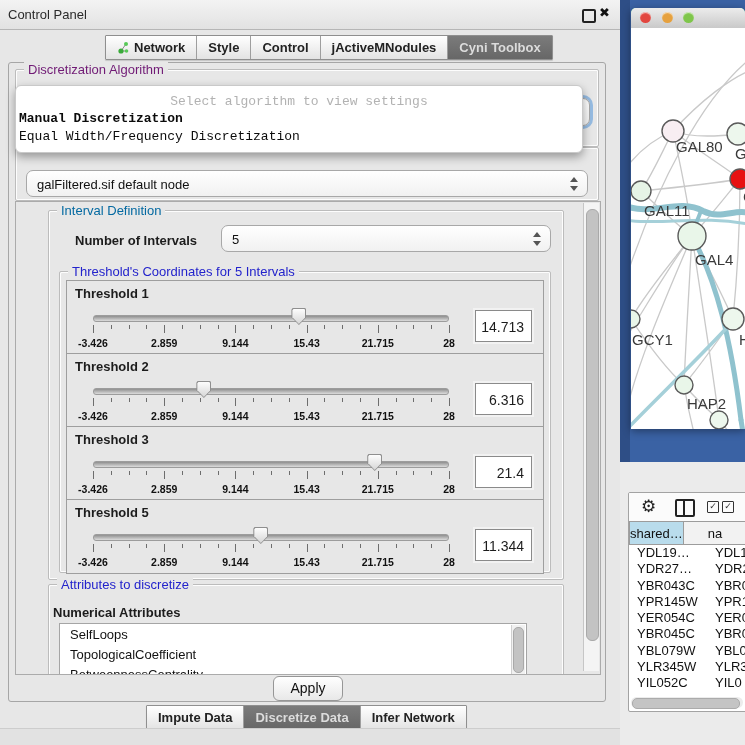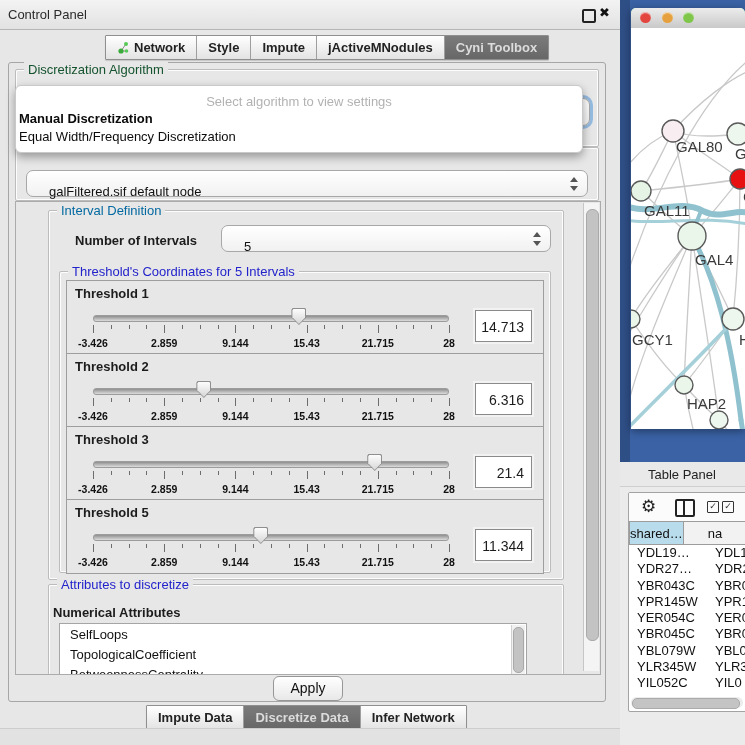--- a/index.html
+++ b/index.html
@@ -22,32 +22,32 @@
   .seg.selected{background:linear-gradient(#7b7b7b,#676767);color:#dcdcdc;}
   .top-tabs{left:105px;top:35px;}
   .bottom-tabs{left:146px;top:705px;}
   .frame{position:absolute;left:8px;top:62px;width:596px;height:638px;background:#e7e7e7;
          border:1px solid #a6a6a6;border-radius:3px;}
   .group{position:absolute;border:1px solid #bcbcbc;border-radius:2px;
          box-shadow:inset 1px 1px 0 rgba(255,255,255,.9), inset -1px -1px 0 rgba(255,255,255,.9);}
   .group>.gtitle{position:absolute;top:-8px;left:8px;background:#e7e7e7;padding:0 4px;font-size:13px;line-height:15px;}
   .gtitle.green{color:#0369a1;}
   .gtitle.blue{color:#2323cc;}
-  .gtitle.faded{color:#14532d;}
+  .gtitle.faded{color:#701a75;}
   .combo{position:relative;background:linear-gradient(#ffffff,#f1f1f1);border:1px solid #a8a8a8;border-radius:7px;
          font-size:13px;color:#111;}
-  .combo .cval{position:absolute;left:22px;top:50%;transform:translateY(-50%);white-space:nowrap;margin-top:7px;}
+  .combo .cval{position:absolute;left:10px;top:50%;transform:translateY(-50%);white-space:nowrap;}
   .stepper{position:absolute;right:8px;top:50%;transform:translateY(-50%);width:9px;height:14px;}
   .stepper::before{content:"";position:absolute;left:0;top:0;border-left:4.5px solid transparent;border-right:4.5px solid transparent;border-bottom:5px solid #555;}
   .stepper::after{content:"";position:absolute;left:0;bottom:0;border-left:4.5px solid transparent;border-right:4.5px solid transparent;border-top:5px solid #555;}
   .algo-group{left:6px;top:6px;width:582px;height:76px;}
   .algo-combo{position:absolute;left:10px;top:28px;width:562px;height:26px;
               box-shadow:0 0 0 3px rgba(106,163,221,.65);}
   .popup{position:absolute;left:6px;top:22px;width:566px;height:66px;background:#ffffff;
-         border:1px solid #c9c9c9;border-radius:6px;box-shadow:0 4px 10px rgba(0,0,0,.35);z-index:30;}
+         border:1px solid #c9c9c9;border-radius:6px;box-shadow:0 4px 10px rgba(0,0,0,.35);z-index:30;font-family:Liberation Mono, monospace;}
   .popup .ph{position:absolute;left:0;right:0;top:8px;text-align:center;font-size:13px;color:#b2b2b2;}
   .popup .opt1{position:absolute;left:3px;top:25px;font-size:13px;font-weight:bold;color:#0b0b0b;white-space:nowrap;}
   .popup .opt2{position:absolute;left:3px;top:43px;font-size:13px;color:#0b0b0b;white-space:nowrap;}
   .td-group{left:6px;top:84px;width:582px;height:52px;}
   .td-combo{position:absolute;left:10px;top:22px;width:560px;height:25px;}
   
   .scrollpanel{position:absolute;left:6px;top:138px;width:584px;height:472px;background:#e7e7e7;
                border:1px solid #ababab;overflow:hidden;}
   .vscroll{position:absolute;right:1px;top:1px;width:15px;height:468px;background:#f4f4f4;border-left:1px solid #c6c6c6;}
   .vscroll .vthumb{position:absolute;left:1.5px;top:6px;width:11px;height:430px;background:#c3c3c3;border:1px solid #a9a9a9;border-radius:6px;}
@@ -135,21 +135,21 @@
           <circle cx="4" cy="10" r="2.6" fill="#3aaa3a"></circle>
           <circle cx="9" cy="3" r="2" fill="#57c957"></circle>
           <circle cx="9.5" cy="10" r="1.8" fill="#57c957"></circle>
         </svg>
         <span>Network</span>
       </div>
       <div class="seg">
         <span>Style</span>
       </div>
       <div class="seg">
-        <span>Impute</span>
+        <span>Control</span>
       </div>
       <div class="seg">
         <span>jActiveMNodules</span>
       </div>
       <div class="seg selected">
         <span>Cyni Toolbox</span>
       </div>
     </div>
 
     <div class="frame">
@@ -440,23 +440,20 @@
             <circle cx="102" cy="291" r="11" fill="#edf7ed" stroke="#5a5a5a" stroke-width="1.4"></circle>
             <text x="108" y="317" font-size="15" fill="#3a3a3a" font-family="Liberation Sans, sans-serif">H</text>
             <circle cx="53" cy="357" r="9" fill="#e9f6e9" stroke="#5a5a5a" stroke-width="1.4"></circle>
             <text x="56" y="381" font-size="15" fill="#3a3a3a" font-family="Liberation Sans, sans-serif">HAP2</text>
             <circle cx="88" cy="392" r="9" fill="#edf7ed" stroke="#5a5a5a" stroke-width="1.4"></circle>
           </svg>
       </div>
     </div>
 
     <div class="table-panel">
-      <div class="tp-titlebar">
-        <span class="tp-title">Table Panel</span>
-      </div>
       <div class="tp-inner">
         <div class="tp-toolbar">
           <span class="gear">⚙</span>
           <span class="colsplit"></span>
           <span class="cbx" style="left:78px;">✓</span>
           <span class="cbx" style="left:93px;">✓</span>
         </div>
         <div class="tp-header">
           <div class="th-cell th-1">shared…</div>
           <div class="th-cell th-2">na</div>

